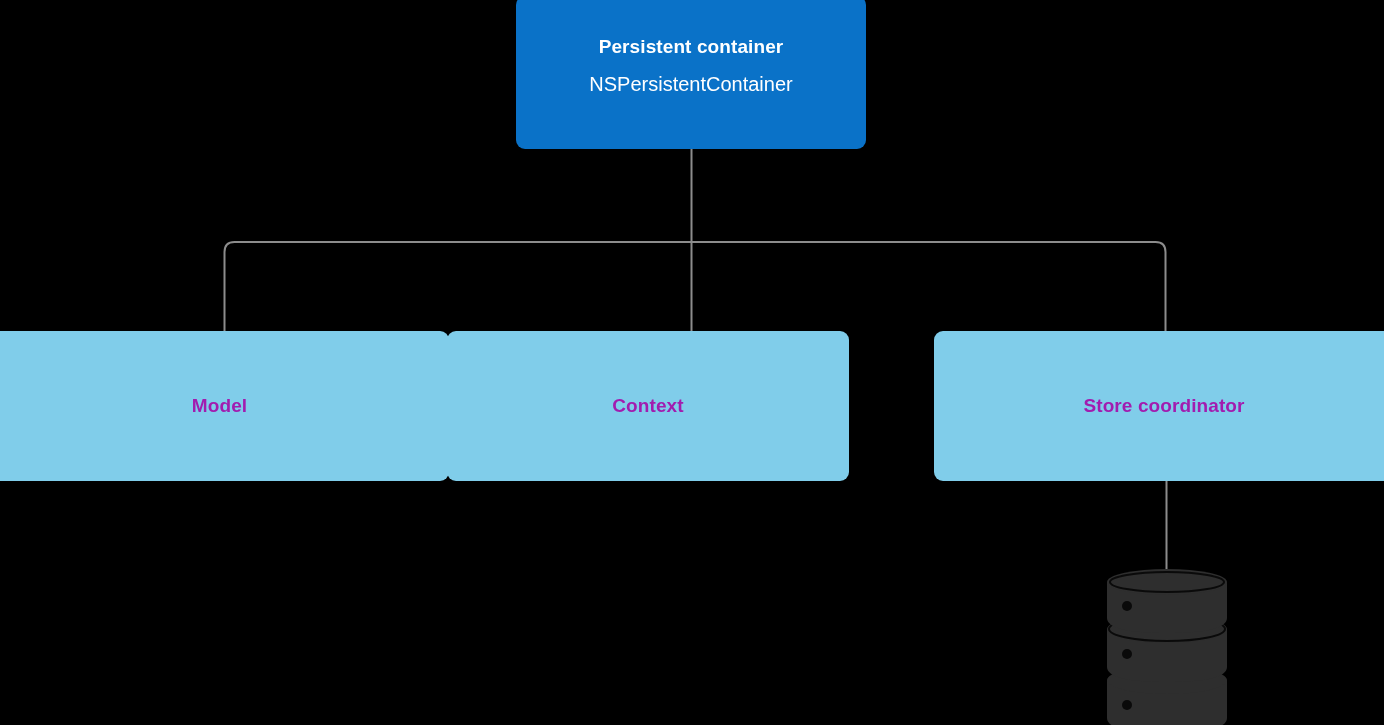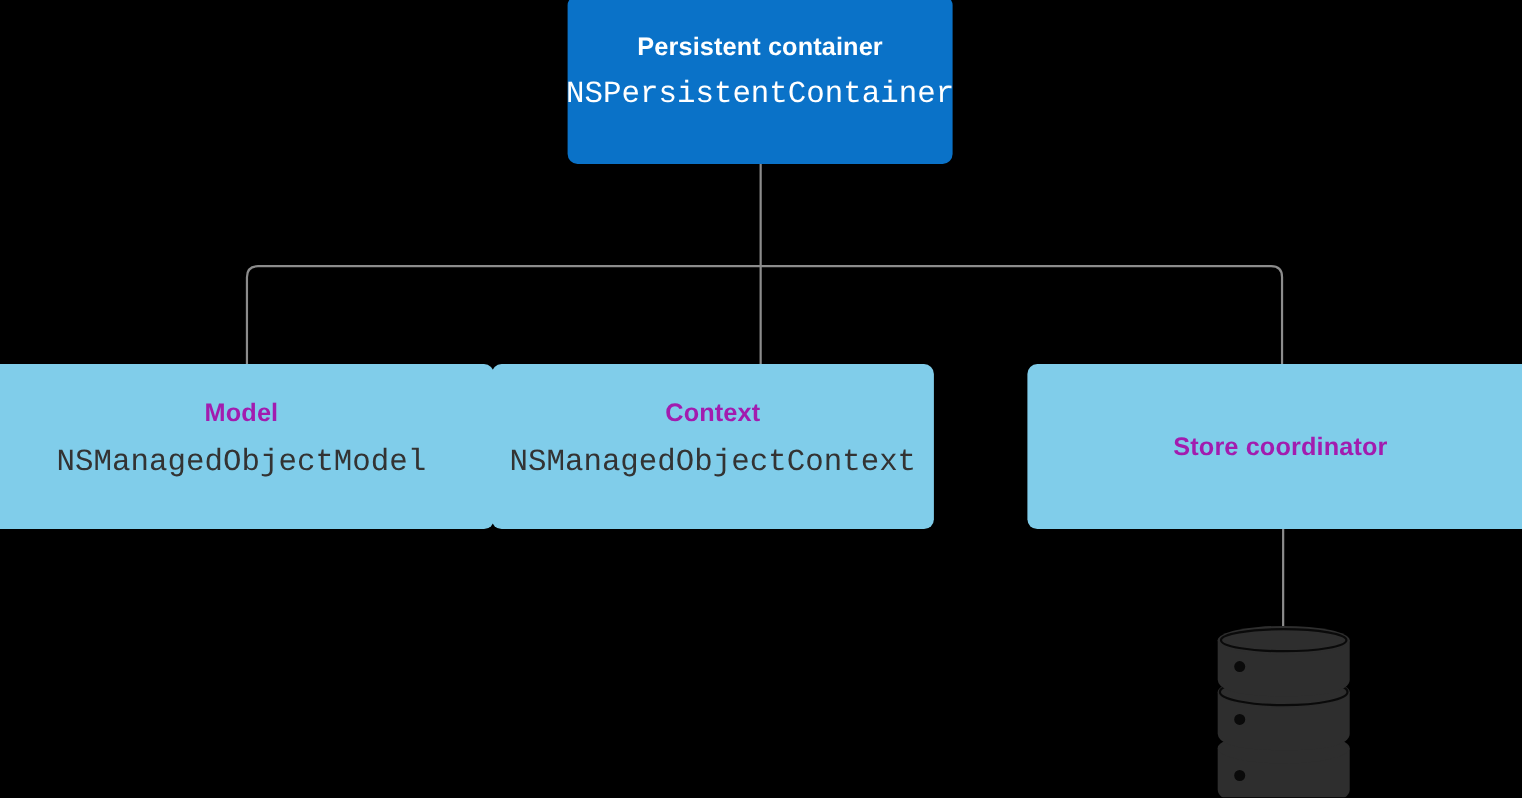--- a/index.html
+++ b/index.html
@@ -32,29 +32,29 @@
     border-radius: 9px;
     display: flex;
     flex-direction: column;
     align-items: center;
     justify-content: center;
     text-align: center;
   }
   .node .title {
     font-family: "Liberation Sans", sans-serif;
     font-weight: bold;
-    font-size: 23px;
+    font-size: 19px;
     letter-spacing: 0.1px;
     line-height: 1.25;
     margin: 0;
   }
   .node .code {
-    font-family: Liberation Mono, monospace;
+    font-family: Liberation Sans, sans-serif;
     font-weight: normal;
-    font-size: 28px;
+    font-size: 20px;
     line-height: 1.25;
     margin: 13px;
     margin-top: 13px;
     white-space: nowrap;
   }
 
   .node.root {
     left: 516px;
     top: -4px;
     width: 350px;
@@ -101,26 +101,24 @@
     <path d="M1166.5 481 L1166.5 575" stroke="#8c8c8c" stroke-width="2" fill="none"></path>
   </svg>
 
   <div class="node root">
     <div class="title">Persistent container</div>
     <div class="code">NSPersistentContainer</div>
   </div>
 
   <div class="node child model">
     <div class="title">Model</div>
-    <div class="code">NSManagedObjectModel</div>
   </div>
 
   <div class="node child context">
     <div class="title">Context</div>
-    <div class="code">NSManagedObjectContext</div>
   </div>
 
   <div class="node child store">
     <div class="title">Store coordinator</div>
   </div>
 
   <div class="database">
     <svg viewBox="0 0 124 165" width="124" height="165">
 
       <path d="M2 112 L2 150 Q2 165 62 165 Q122 165 122 150 L122 112 Z" fill="#2e2e2e"></path>

